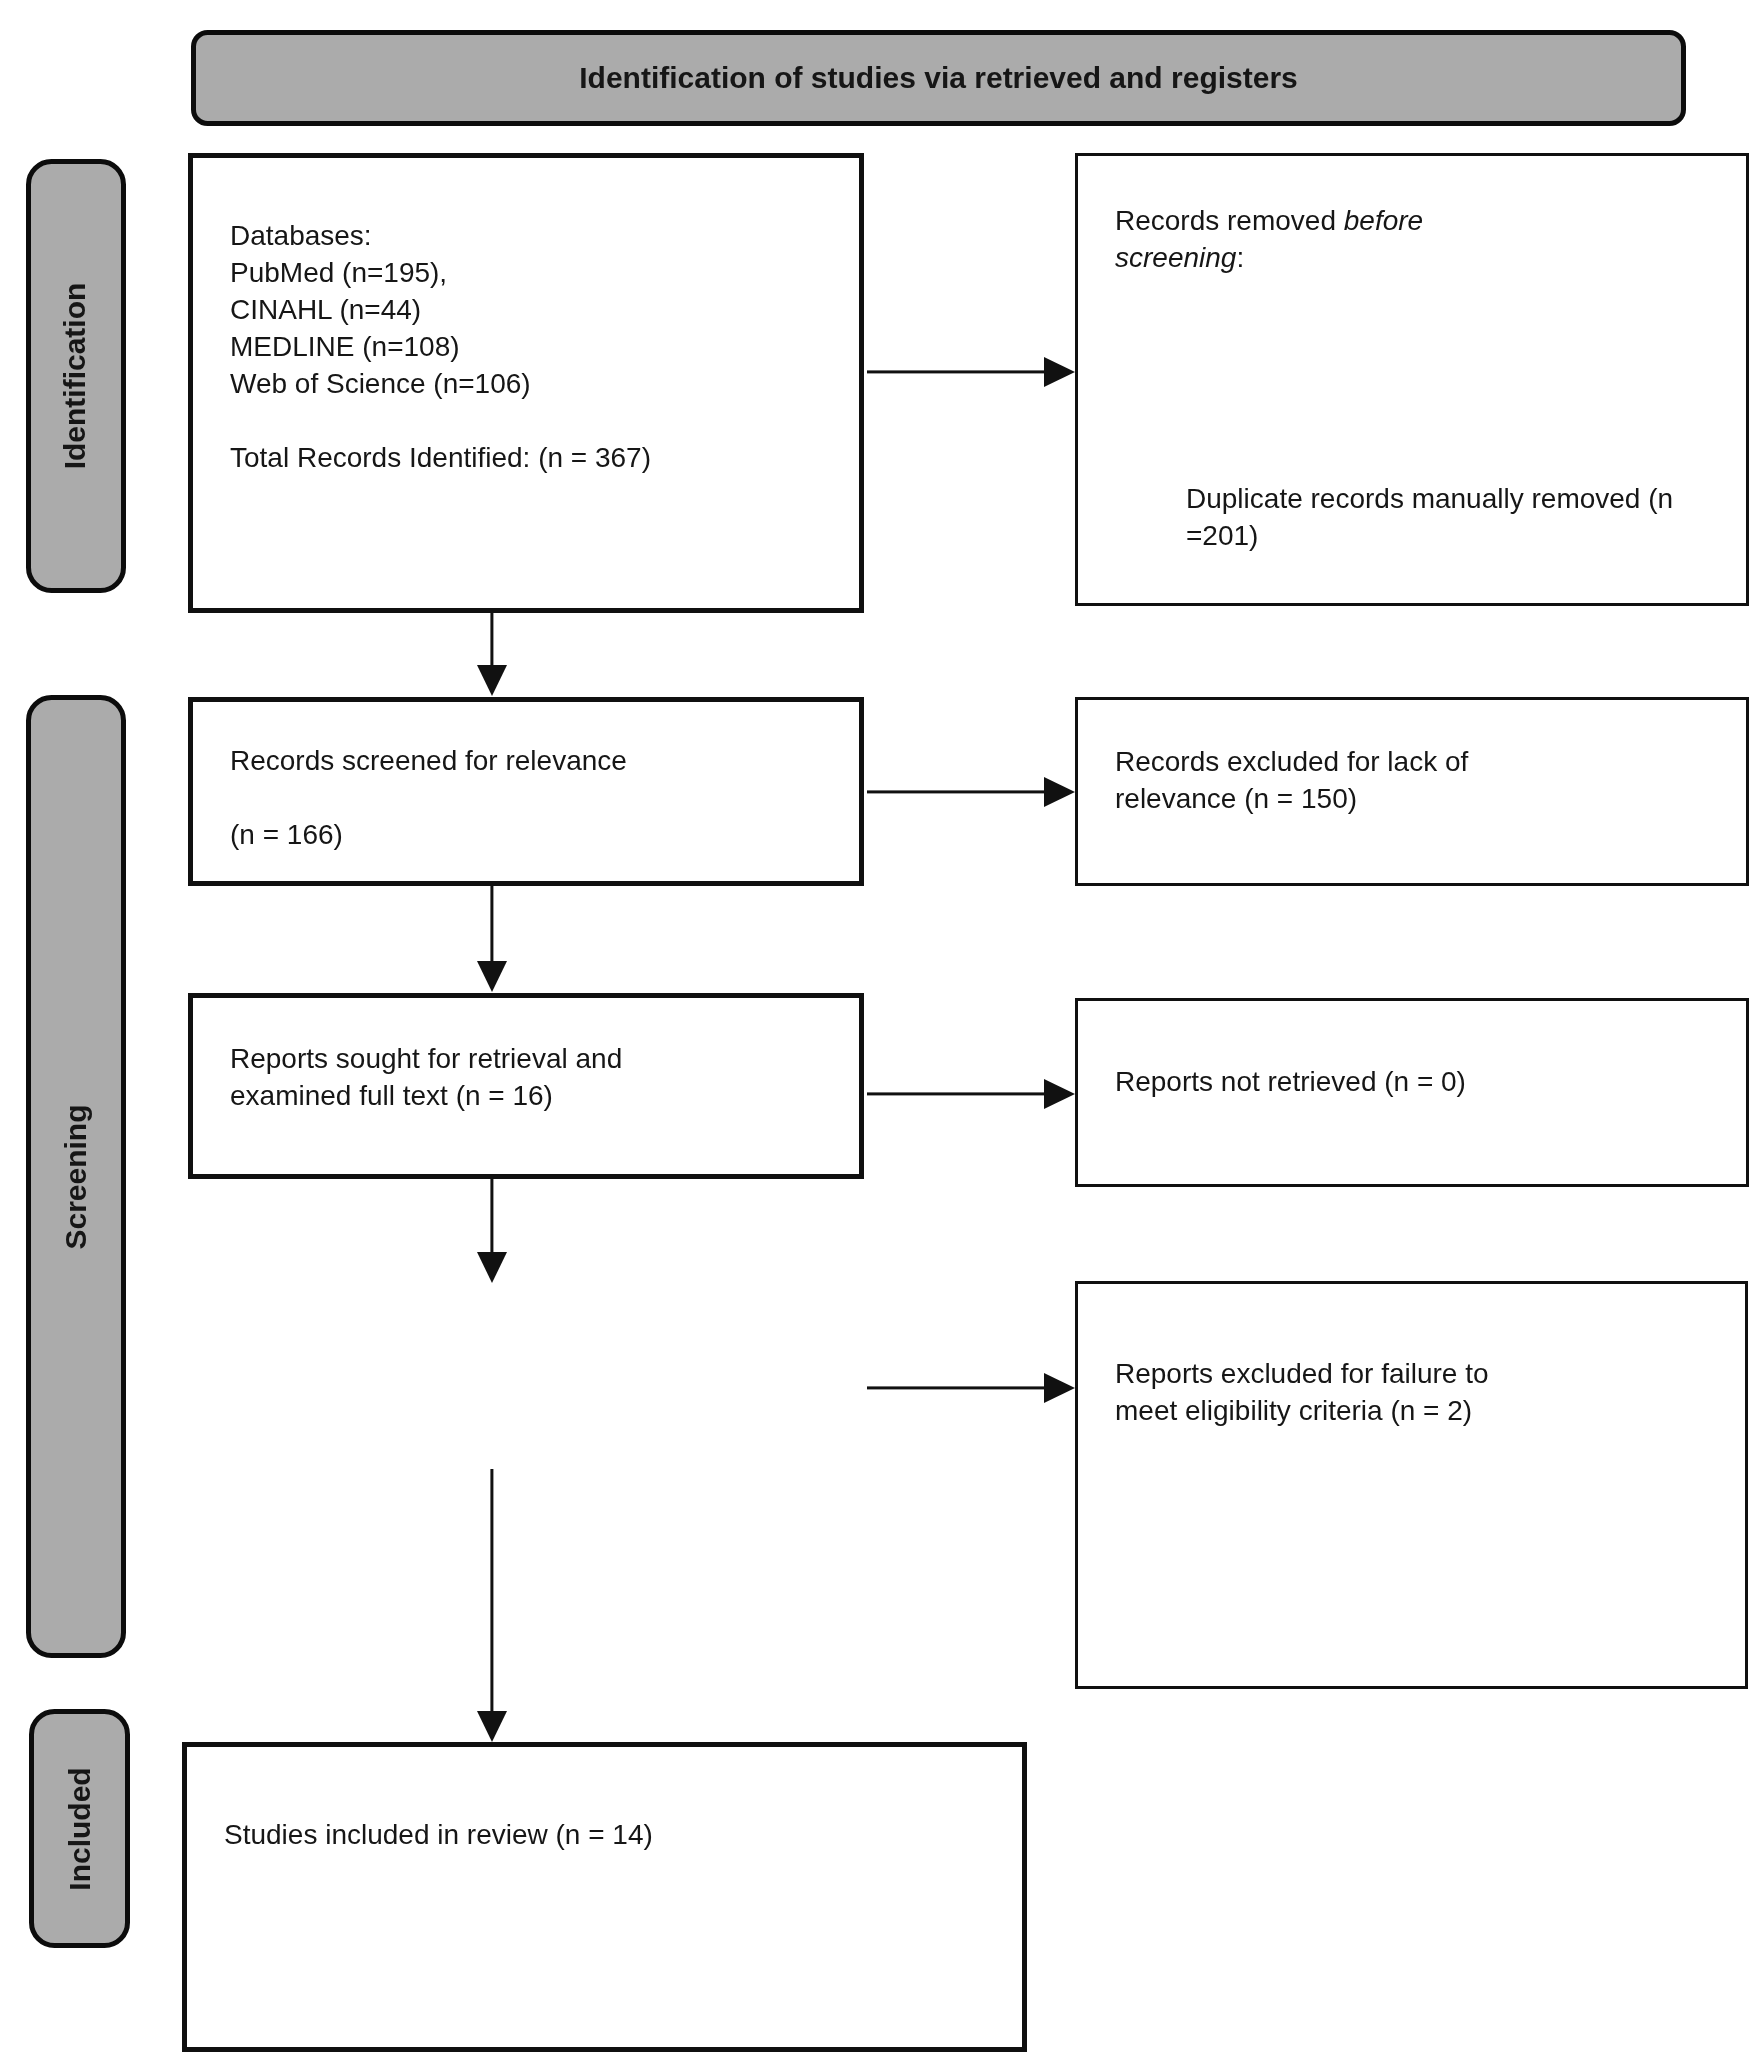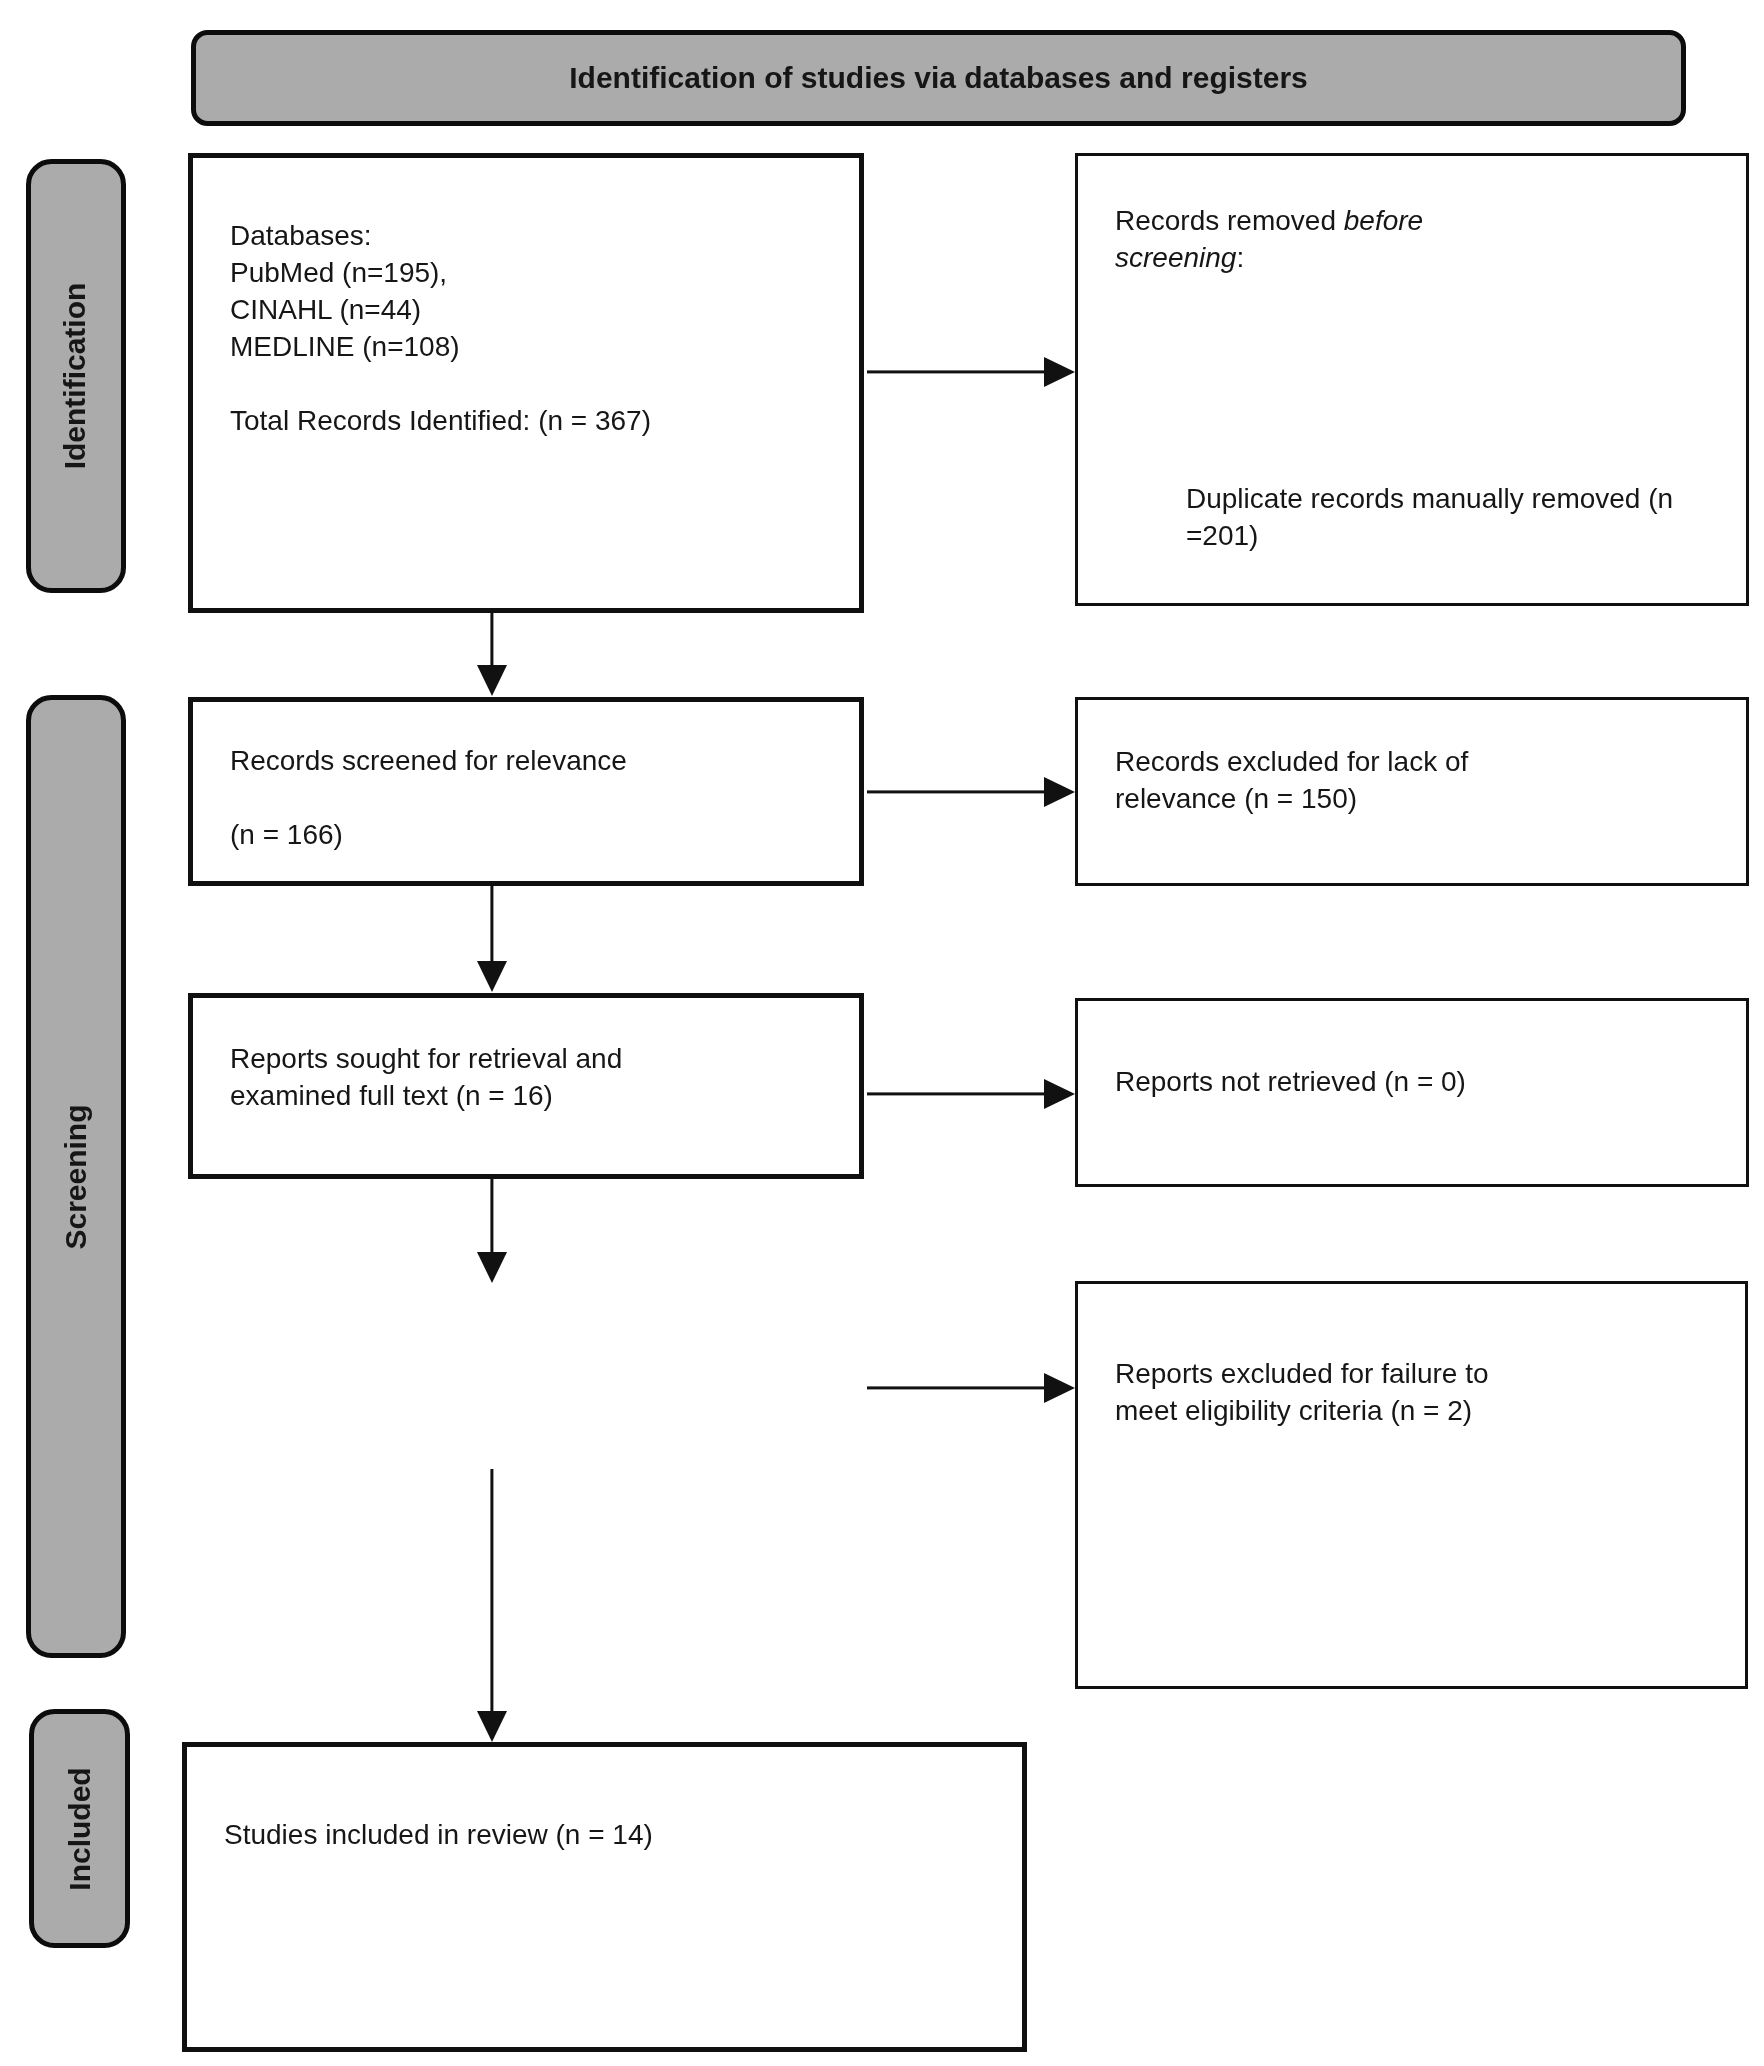--- a/index.html
+++ b/index.html
@@ -34,39 +34,40 @@
 
   .indent-detail{margin-top:204px;margin-left:71px;max-width:542px;}
   i{font-style:italic;}
 </style>
 </head>
 <body>
 
 <div class="page">
 
   <div class="band titlebar">
-    <span>Identification of studies via databases and registers</span>
+    <span>Identification of studies via retrieved and registers</span>
   </div>
 
   <div class="band stage" style="left:25.5px;top:159px;width:100px;height:434px;">
     <span>Identification</span>
   </div>
   <div class="band stage" style="left:25.5px;top:695px;width:100px;height:963px;">
     <span>Screening</span>
   </div>
   <div class="band stage" style="left:29px;top:1709px;width:101px;height:239px;">
     <span>Included</span>
   </div>
 
   <div class="fbox" style="left:188px;top:153px;width:676px;height:460px;">
     <div class="inner" style="padding-top:59px;">
       <div class="tline">Databases:</div>
       <div class="tline">PubMed (n=195),</div>
       <div class="tline">CINAHL (n=44)</div>
       <div class="tline">MEDLINE (n=108)</div>
+      <div class="tline">Web of Science (n=106)</div>
       <div class="tline"></div>
       <div class="tline">Total Records Identified: (n = 367)</div>
     </div>
   </div>
 
   <div class="fbox rbox" style="left:1075px;top:153px;width:674px;height:453px;">
     <div class="inner" style="padding-top:46px;">
       <div>
         <span>Records removed </span><i>before</i><br>
         <i>screening</i><span>:</span>

